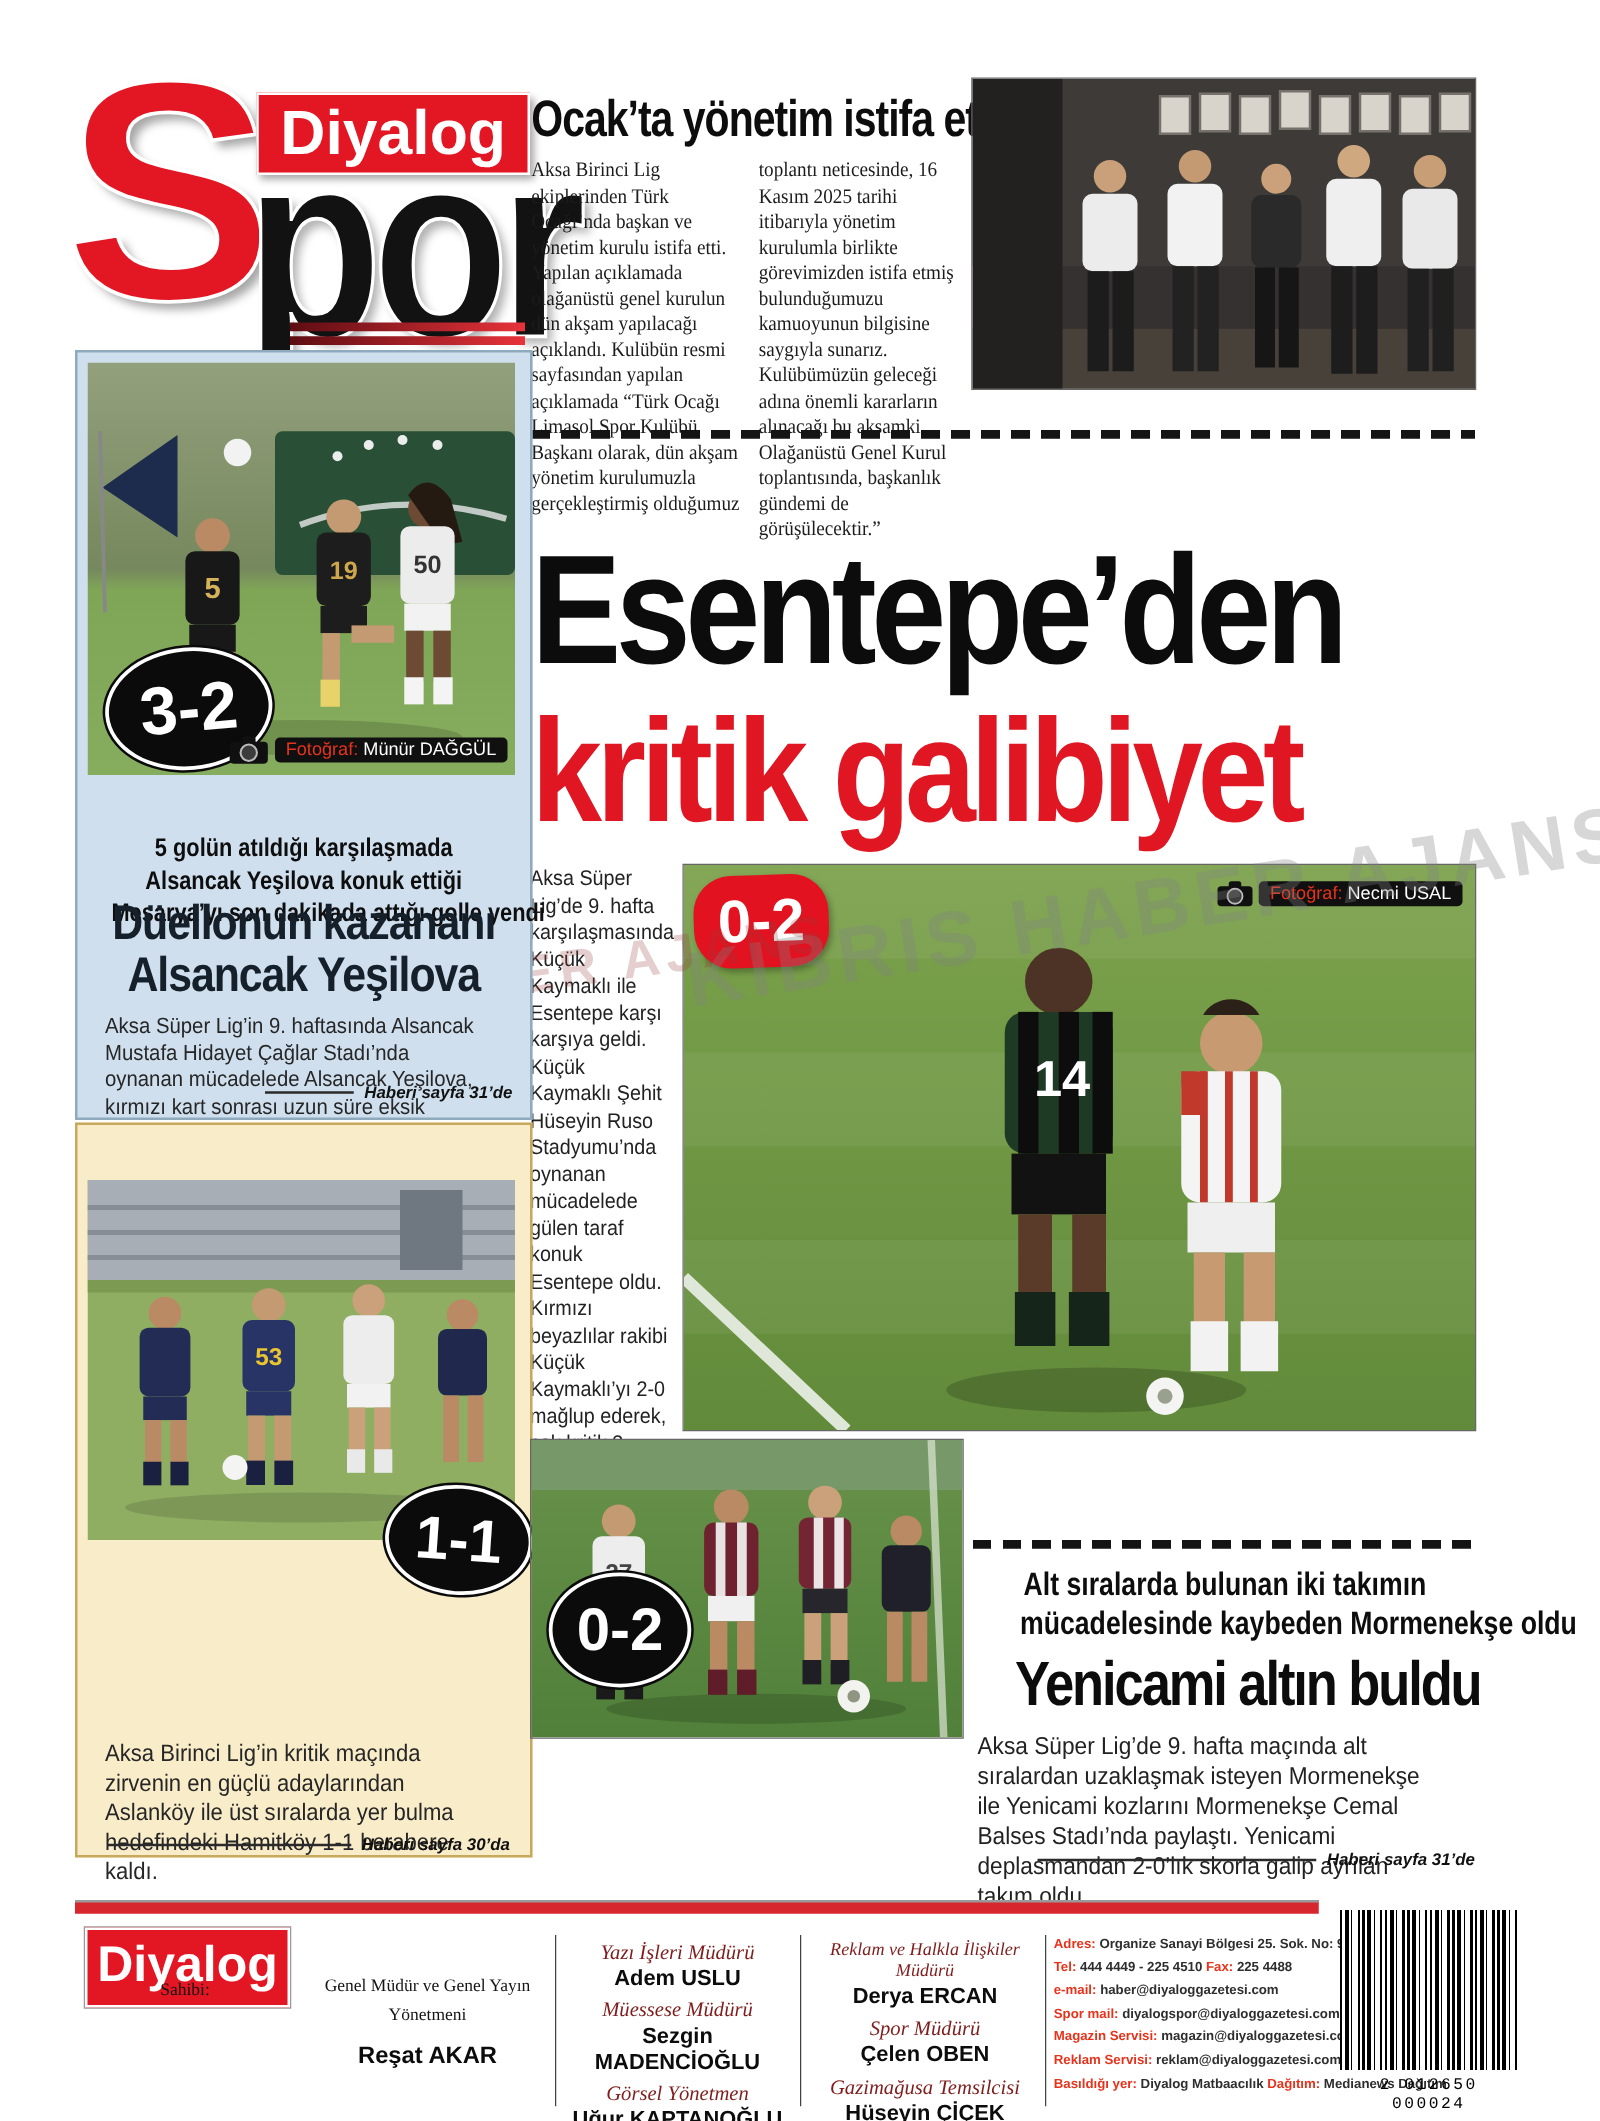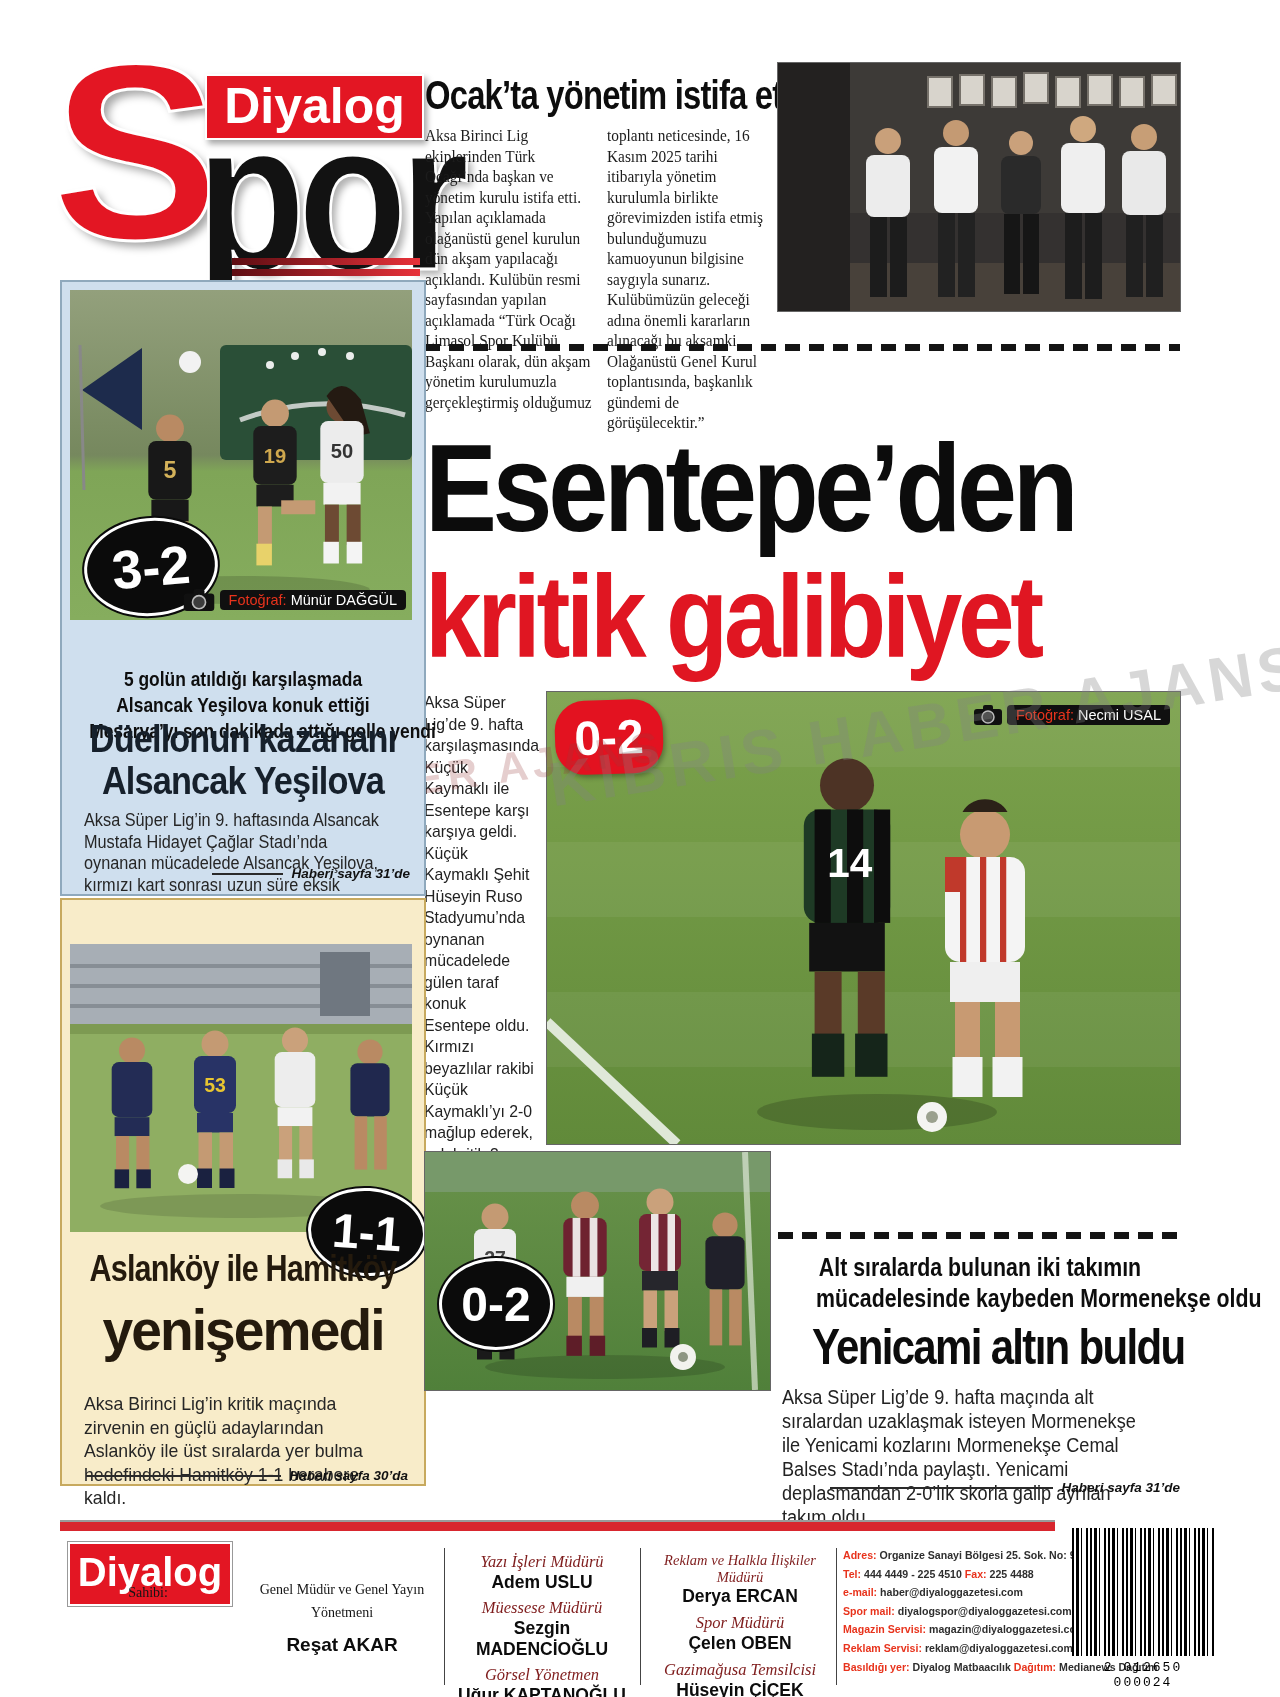--- a/index.html
+++ b/index.html
@@ -346,24 +346,20 @@
         <g transform="translate(300,150) scale(1.4)">
           <circle cx="0" cy="-30" r="9" fill="#b98a63"></circle>
           <rect x="-14" y="-22" width="28" height="38" rx="5" fill="#20284e"></rect>
           <rect x="-11" y="16" width="9" height="38" fill="#b98a63"></rect>
             <rect x="3" y="16" width="9" height="38" fill="#b98a63"></rect>
         </g>
         <circle cx="118" cy="230" r="10" fill="#f4f4f2"></circle>
       </svg>
       <div class="oval-badge" style="position:absolute;left:238px;top:244px;width:112px;height:82px;font-size:48px;transform:rotate(4deg);">1-1</div>
     </div>
-    <div style="position:absolute;left:0;top:348px;width:100%;text-align:center;">
-      <div class="asl-hl1">Aslanköy ile Hamitköy</div>
-      <div class="asl-hl2" style="margin-top:6px;">yenişemedi</div>
-    </div>
     <div class="bx-body cx93" style="position:absolute;left:22px;top:492px;width:330px;font-size:19px;line-height:23.5px;">Aksa Birinci Lig’in kritik maçında zirvenin en güçlü adaylarından Aslanköy ile üst sıralarda yer bulma hedefindeki Hamitköy 1-1 berabere kaldı.</div>
     <div class="more-row" style="position:absolute;left:24px;right:16px;top:568px;">
       <span class="rule"></span>
       <span class="morel">Haberi sayfa 30’da</span>
     </div>
   </div>
 
   <div class="abs photo-frame" style="left:425px;top:1152px;width:345px;height:238px;">
     <svg width="345" height="238" viewBox="0 0 345 238" preserveAspectRatio="none">
       <defs>

